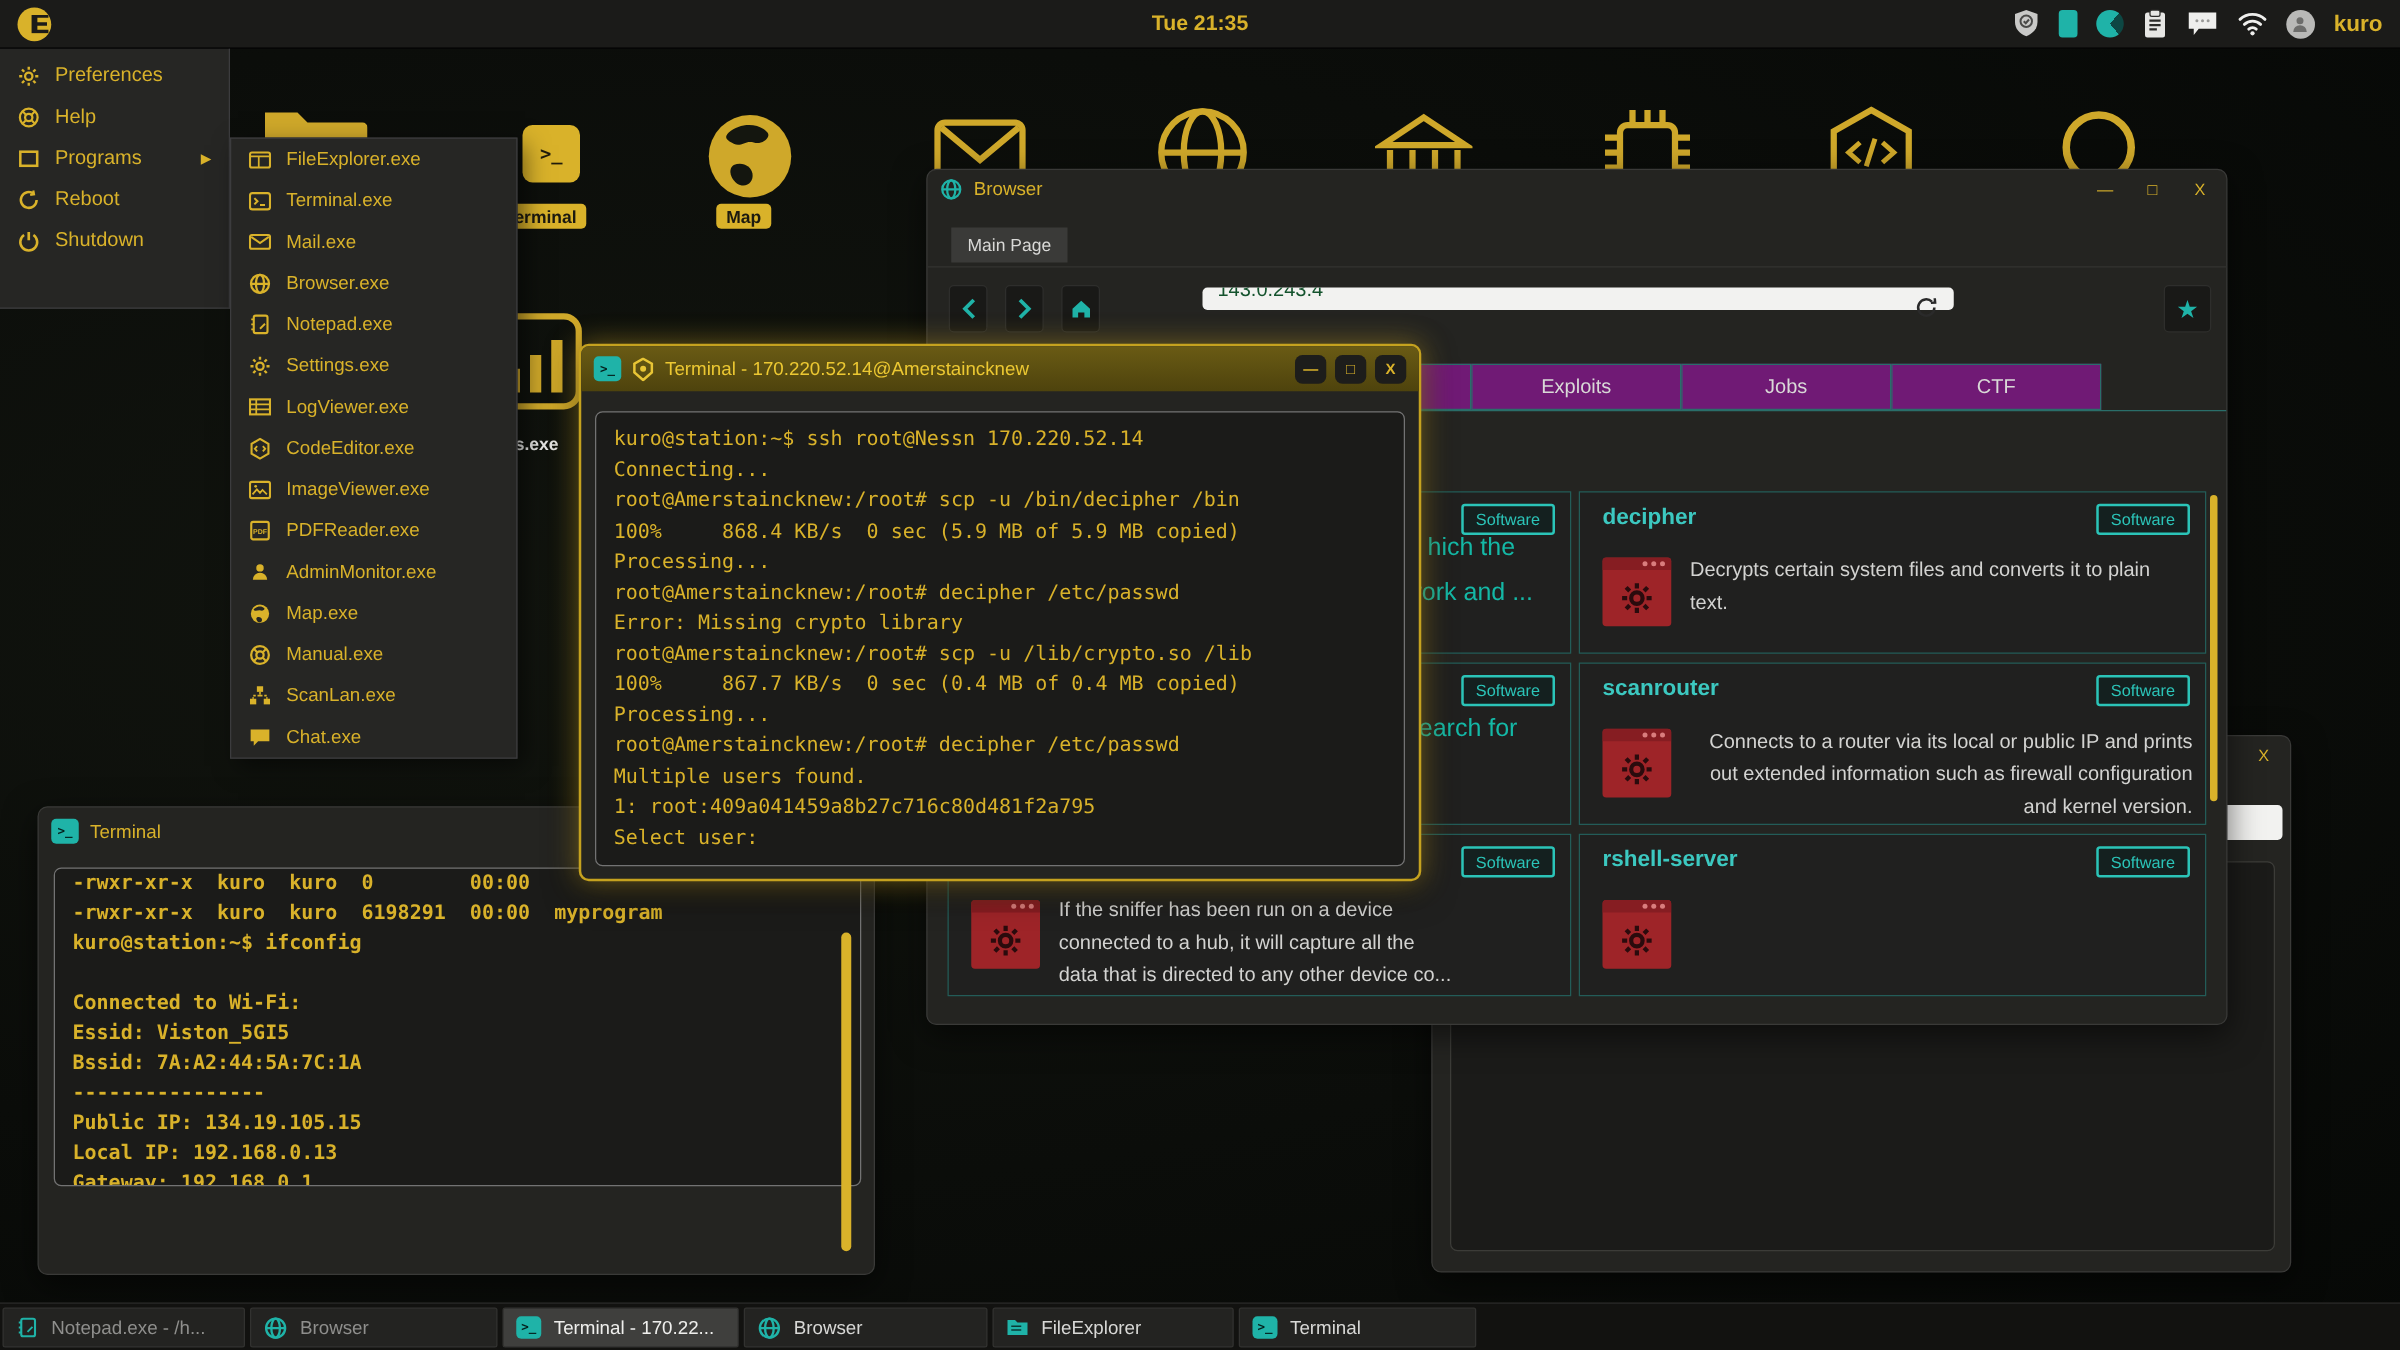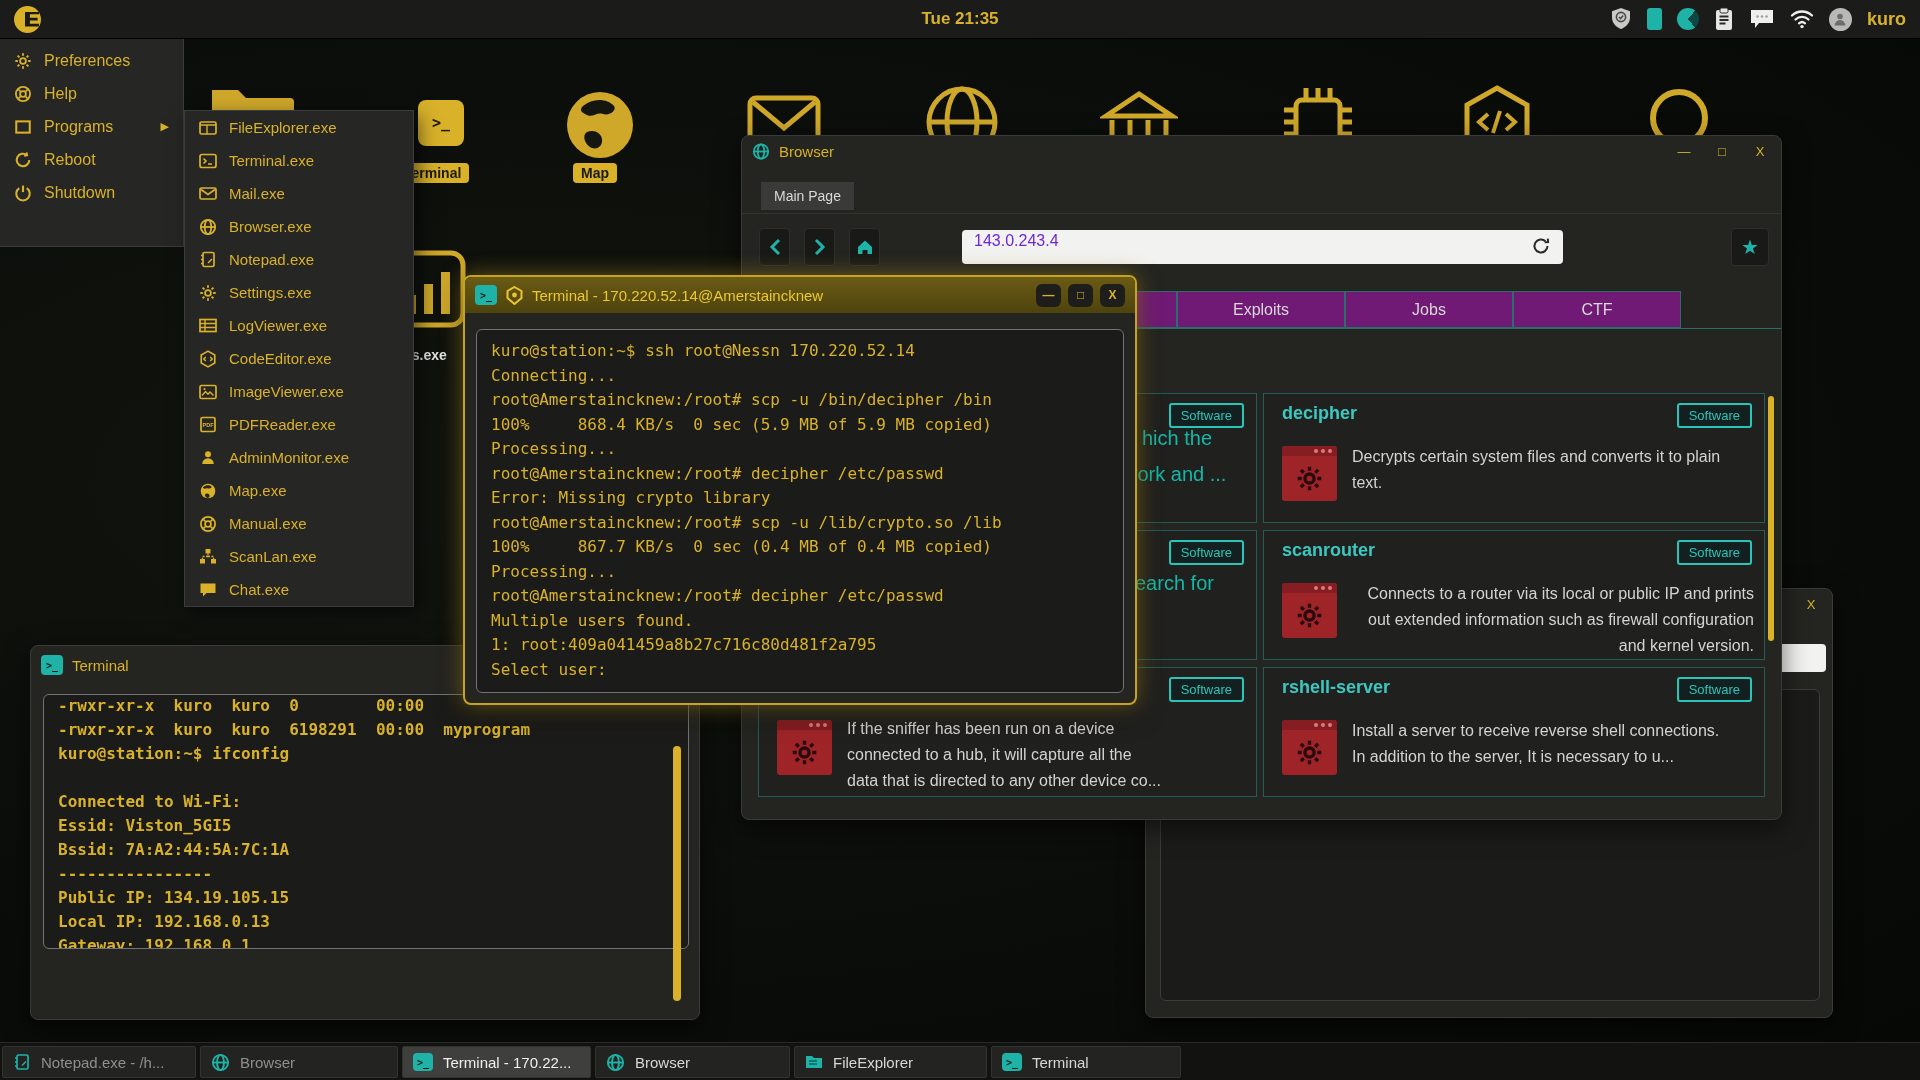--- a/index.html
+++ b/index.html
@@ -51,22 +51,22 @@
   .ctl{width:22px;height:20px;display:grid;place-items:center;}
   .term-ico{width:22px;height:20px;background:var(--teal);border-radius:4px;color:#04201d;
     display:grid;place-items:center;font-family:"DejaVu Sans Mono",monospace;font-weight:bold;font-size:10px;}
   
   #browser{left:741px;top:135px;width:1041px;height:685px;z-index:4;}
   .tabstrip{position:absolute;left:19px;top:46px;height:28px;}
   .page-tab{background:#3a3a38;color:#d9d9d7;font-size:14px;height:28px;display:flex;align-items:center;padding:0 13px;}
   .tabline{position:absolute;left:0;top:77px;width:100%;border-top:1px solid #333331;}
   .navbtn{position:absolute;top:92px;width:31px;height:38px;background:#191917;border:1px solid #2e2e2c;border-radius:4px;
     display:grid;place-items:center;color:var(--teal);}
-  .urlbox{position:absolute;left:220px;top:94px;width:601px;height:34px;background:#f2f2f0;border:none;border-radius:4px;
-    color:#6d28d9;font-size:16px;padding:0 34px 12px 12px;font-family:"Liberation Sans",sans-serif;}
+  .urlbox{position:absolute;left:220px;top:94px;width:601px;height:18px;background:#f2f2f0;border:none;border-radius:4px;
+    color:#14532d;font-size:16px;padding:0 34px 12px 12px;font-family:"Liberation Sans",sans-serif;}
   .url-refresh{position:absolute;left:789px;top:100px;color:#2a2a2a;}
   .starbtn{position:absolute;left:989px;top:92px;width:38px;height:38px;background:#191917;border:1px solid #2e2e2c;
     border-radius:4px;display:grid;place-items:center;color:var(--teal);font-size:20px;}
   .navtabs{position:absolute;left:0;top:155px;width:100%;height:38px;border-bottom:1px solid #2a6e6a;}
   .ntab{position:absolute;top:0;height:37px;background:#701a75;border:1px solid #2a6e6a;color:#d9d9d7;
     font-size:16px;display:flex;align-items:center;justify-content:center;}
   .sw-row{position:absolute;width:499px;height:130px;background:#20201f;border:1px solid #235c58;}
   .sw-row.right{width:502px;}
   .sw-title{position:absolute;left:18px;top:9px;color:var(--teal-txt);font-size:18px;font-weight:bold;}
   .sw-badge{position:absolute;right:12px;top:9px;border:2px solid var(--badge);color:var(--badge);
@@ -311,22 +311,20 @@
   <div class="sw-row right" style="left:521px;top:531px;">
     <span class="sw-title">rshell-server</span>
     <span class="sw-badge">Software</span>
     <div class="sw-ico">
         <span class="dots"></span>
       <svg width="27" height="27" viewBox="0 0 16 16">
           <circle cx="8" cy="8" r="2.7" fill="none" stroke="#2a0b0d" stroke-width="2"></circle>
           <path d="M8 1v2.4M8 12.6V15M1 8h2.4M12.6 8H15M2.9 2.9l1.7 1.7M11.4 11.4l1.7 1.7M13.1 2.9l-1.7 1.7M4.6 11.4l-1.7 1.7" stroke="#2a0b0d" stroke-width="2"></path>
         </svg>
     </div>
-    <div class="sw-desc">Install a server to receive reverse shell connections.
-In addition to the server, It is necessary to u...</div>
   </div>
   <div class="scrollbar-y" style="left:1026px;top:260px;height:245px;"></div>
 </div>
 
 <div class="win" id="rterm">
   <div class="tbar">
     <span class="term-ico">&gt;_</span>
     <svg width="17" height="19" viewBox="0 0 17 19">
         <path d="M8.5 1l7 4v7l-7 6-7-6V5z" fill="none" stroke="#e8c535" stroke-width="2"></path>
         <circle cx="8.5" cy="9" r="2.4" fill="#e8c535"></circle>

